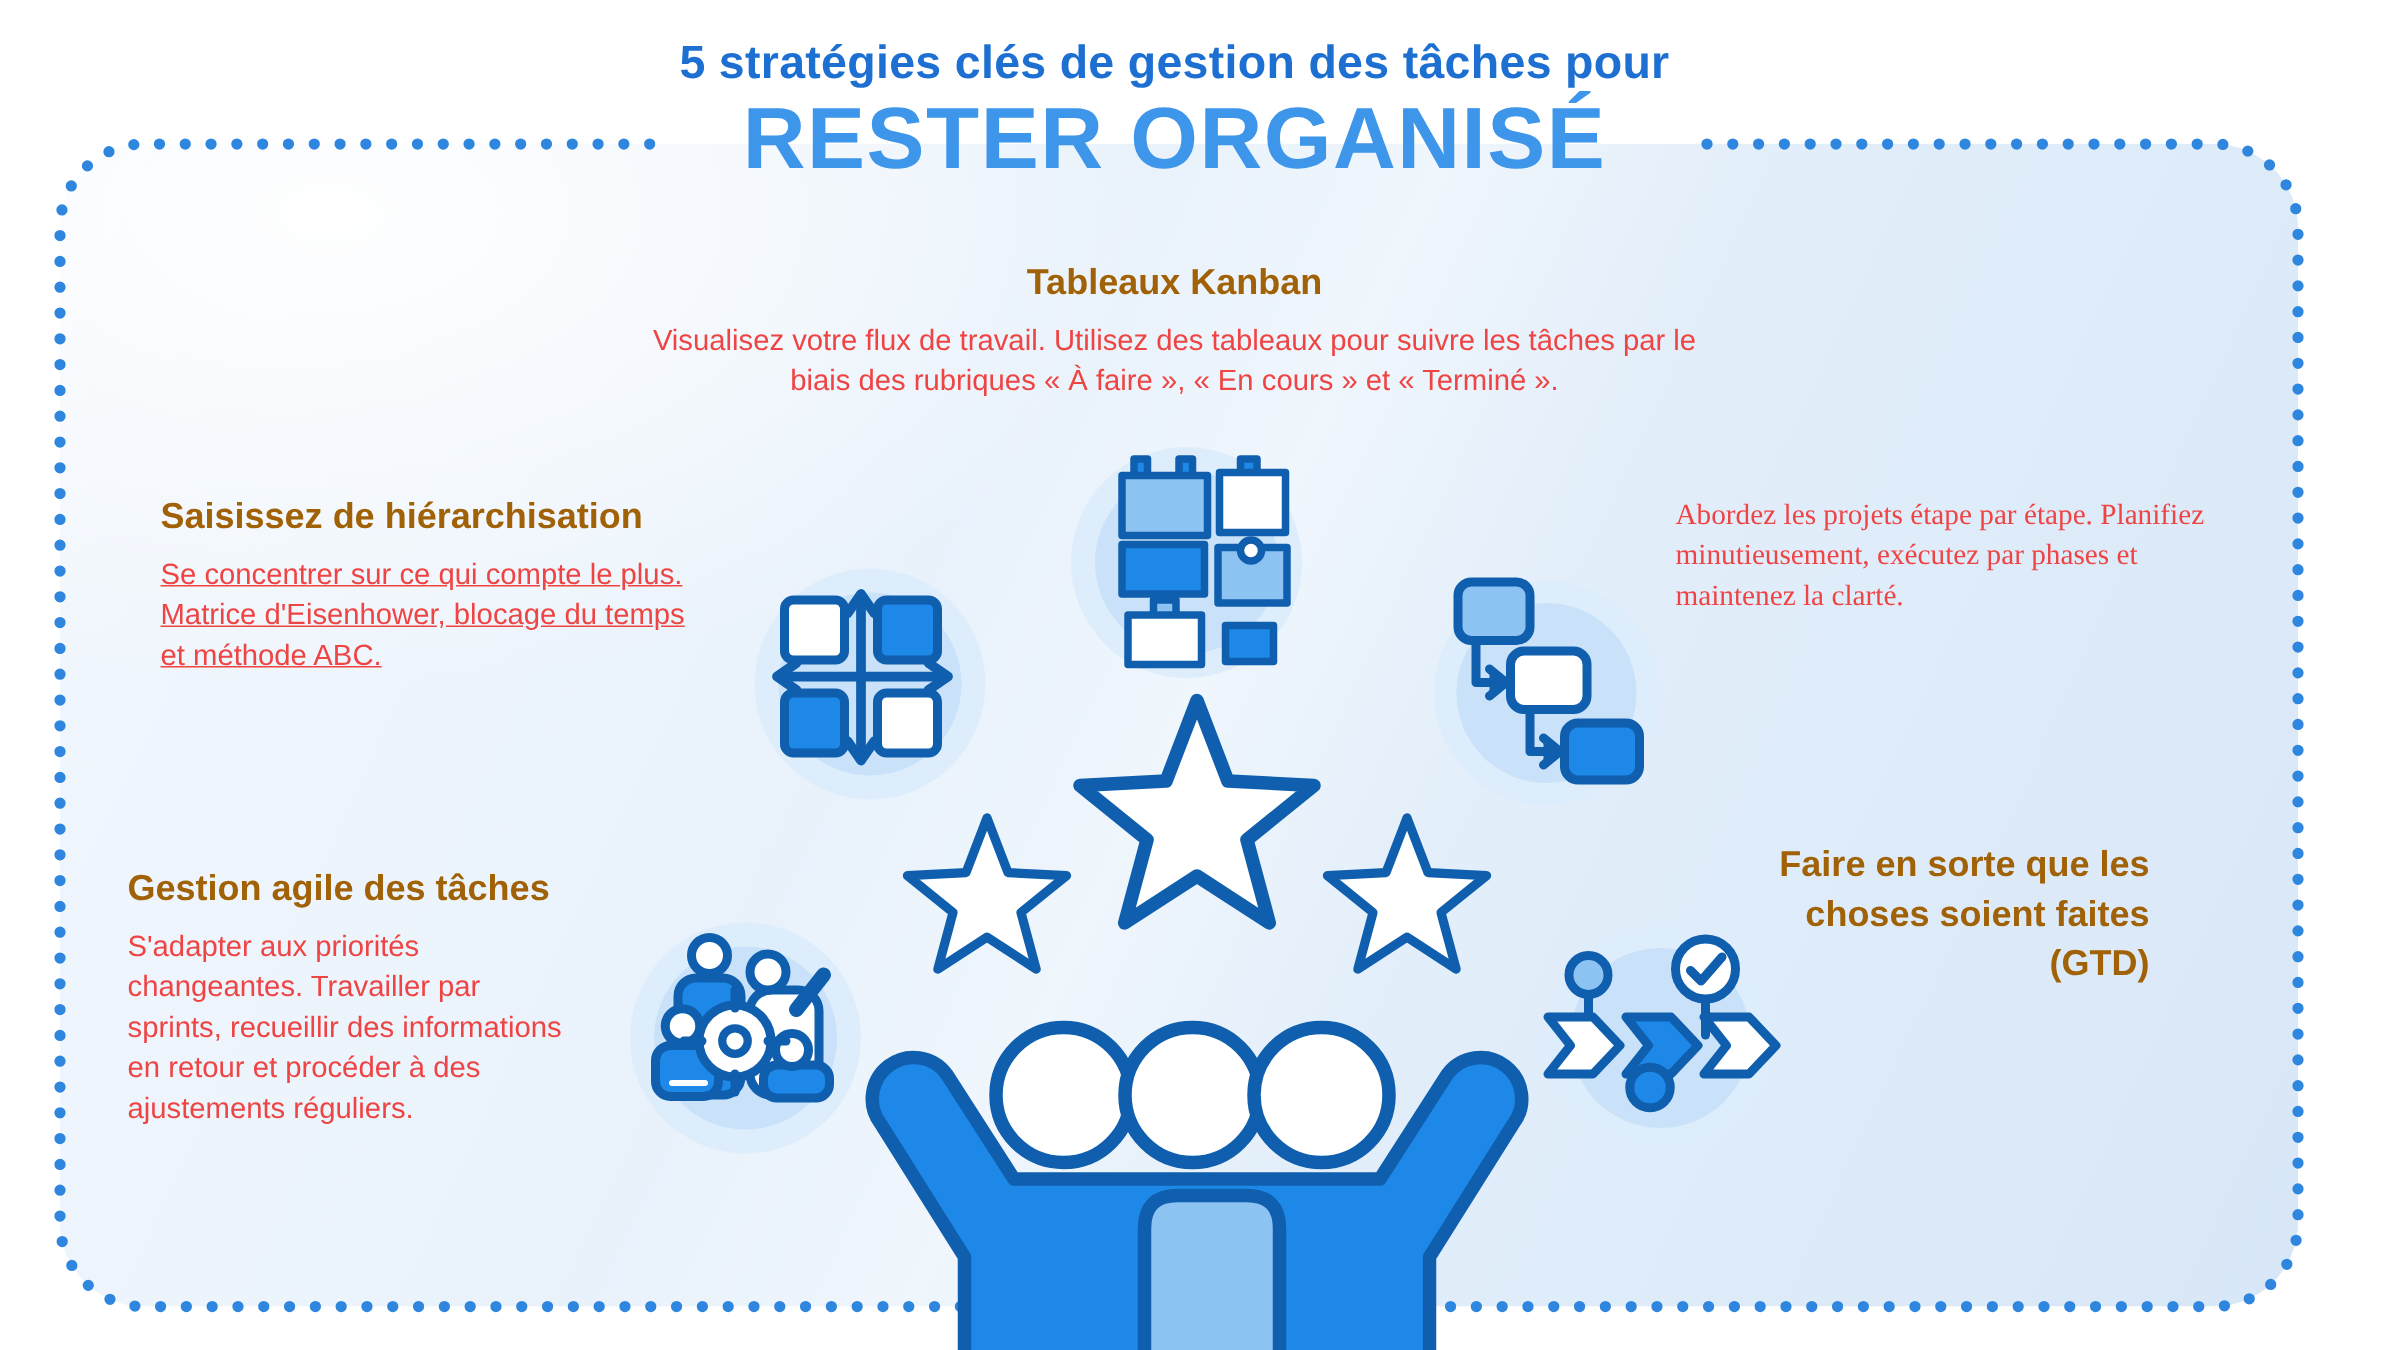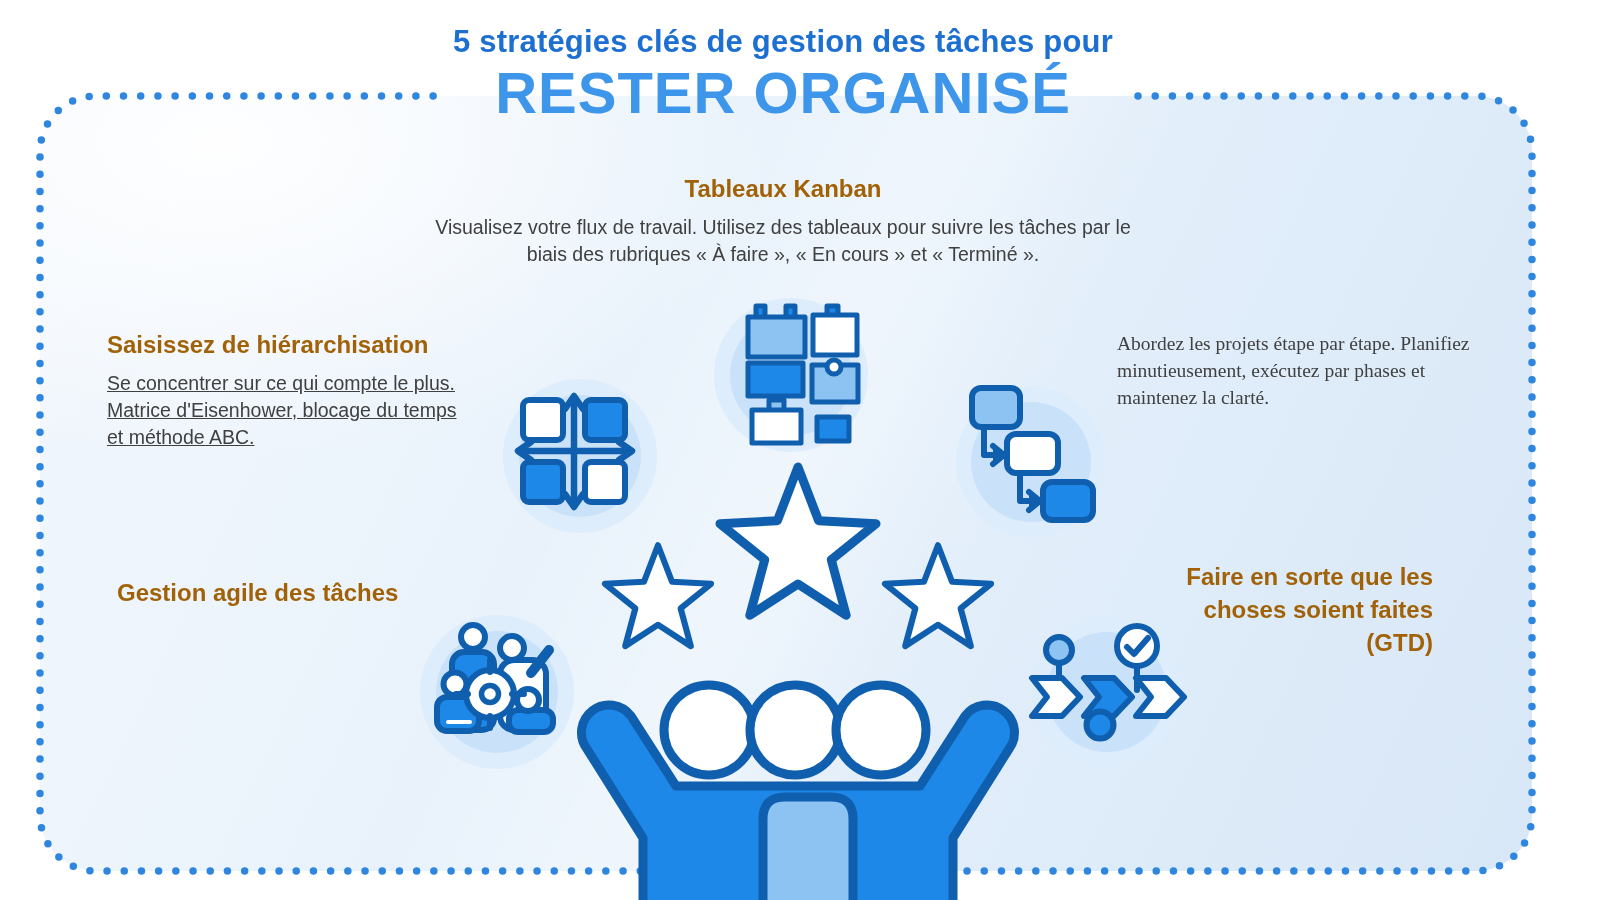--- a/index.html
+++ b/index.html
@@ -16,21 +16,21 @@
       linear-gradient(115deg, transparent 38%, rgba(255,255,255,.38) 50%, transparent 62%),
       linear-gradient(115deg, #f2f7fd 0%, #e9f2fb 38%, #e2eefa 62%, #d8e7f7 100%);
   }
   .border-svg, .art{ position:absolute; left:0; top:0; }
   .border-svg{ z-index:3; }
   .titles{ position:absolute; left:-17px; top:0; width:1600px; text-align:center; z-index:4; }
   .title-1{ margin-top:24px; font-size:31px; font-weight:600; color:#1d70d2; letter-spacing:.2px;}
   .title-2{ margin-top:4px; font-size:58px; font-weight:800; color:#3e96ea; letter-spacing:1px; line-height:1;}
   .block{ position:absolute; z-index:4; }
   .h{ color:#a16207; font-weight:700; font-size:24px; line-height:30px; margin:0 0 10px 0;}
-  .p{ color:#404040; font-size:19.5px; line-height:27px; margin:0;}
+  .p{ color:#ef4444; font-size:19.5px; line-height:27px; margin:0;}
   .center-text{ text-align:center; }
   .gtd-h{ line-height:33px; }
   .icon{ position:absolute; z-index:4; }
   .figure{ position:absolute; left:540px; top:460px; z-index:5; }
 </style>
 </head>
 <body>
 
 <div class="stage">
 
@@ -52,22 +52,23 @@
 
   <div class="block" style="left:107px; top:330px; width:375px;">
     <p class="h">Saisissez de hiérarchisation</p>
     <p class="p" style="width:368px;text-decoration:underline;">Se concentrer sur ce qui compte le plus. Matrice d'Eisenhower, blocage du temps et méthode ABC.</p>
   </div>
 
   <div class="block" style="left:1117px; top:330px; width:400px;">
     <p class="p" style="width:360px;font-family:Liberation Serif, serif;">Abordez les projets étape par étape. Planifiez minutieusement, exécutez par phases et maintenez la clarté.</p>
   </div>
 
-  <div class="block" style="left:85px; top:578px; width:330px;margin-left:32px;">
+  <div class="block" style="left:85px; top:578px; width:330px;">
     <p class="h">Gestion agile des tâches</p>
+    <p class="p" style="width:300px;">S'adapter aux priorités changeantes. Travailler par sprints, recueillir des informations en retour et procéder à des ajustements réguliers.</p>
   </div>
 
   <div class="block" style="left:1183px; top:560px; width:340px;">
     <p class="h gtd-h" style="width:250px;text-align:right;">Faire en sorte que les choses soient faites (GTD)</p>
   </div>
 
   <svg class="icon" style="left:700px; top:288px;" width="182" height="176" viewBox="700 288 182 176">
     <circle cx="791" cy="375" r="77" fill="#ddedfc"></circle>
     <circle cx="791" cy="375" r="61" fill="#c9e2f9"></circle>
     <g stroke="#0f5fae" stroke-width="5" stroke-linejoin="round">

